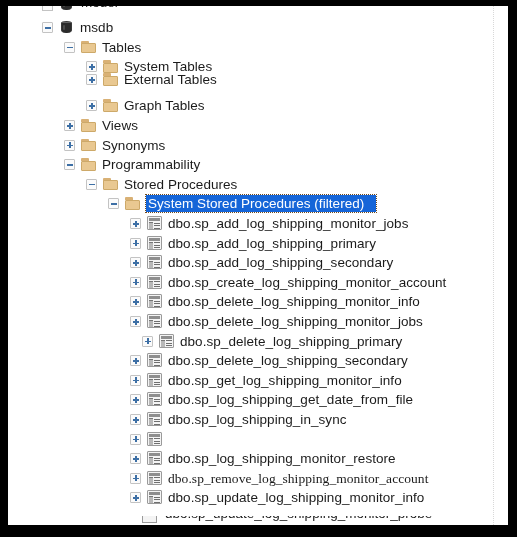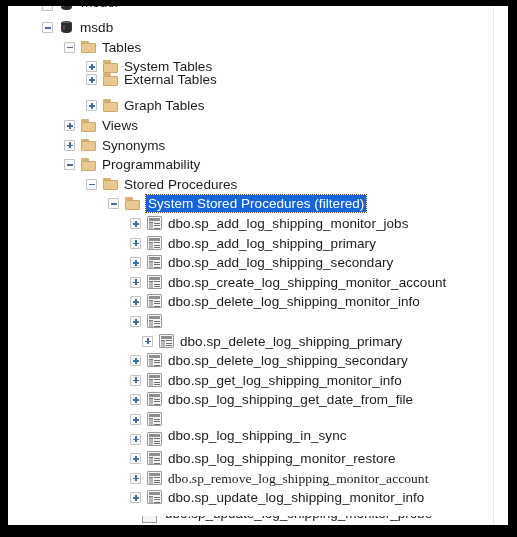--- a/index.html
+++ b/index.html
@@ -196,21 +196,21 @@
     font-size: 13.5px;
     line-height: 17px;
     color: #1b1b1b;
     letter-spacing: 0.05px;
   }
 
   
   .row.selected .label {
     color: #ffffff;
     background: #1565d8;
-    padding: 0 2px 0 2px;
+    padding: 0 12px 0 2px;
     outline: 1px dotted #6f4a1e;
     outline-offset: 0px;
   }
 
   
   .clip-top {
     position: absolute;
     left: 0; top: 0;
     width: 500px; height: 8px;
     overflow: hidden;
@@ -418,20 +418,21 @@
         </div>
         <div class="row" style="top: 306px; position: absolute; left: 0px; width: 500px;">
           <div class="expander plus" style="left: 122px;"></div>
           <div class="ico ico-proc" style="left: 139px;">
             <div class="pr-hdr"></div>
             <div class="pr-c1"></div>
             <div class="pr-l1"></div>
             <div class="pr-l2"></div>
             <div class="pr-l3"></div>
           </div>
+          <div class="label" style="left: 160px;">dbo.sp_delete_log_shipping_monitor_jobs</div>
         </div>
         <div class="row" style="top: 325.6px; position: absolute; left: 12px; width: 500px;">
           <div class="expander plus" style="left: 122px;"></div>
           <div class="ico ico-proc" style="left: 139px;">
             <div class="pr-hdr"></div>
             <div class="pr-c1"></div>
             <div class="pr-l1"></div>
             <div class="pr-l2"></div>
             <div class="pr-l3"></div>
           </div>
@@ -472,21 +473,21 @@
         </div>
         <div class="row" style="top: 404px; position: absolute; left: 0px; width: 500px;">
           <div class="expander plus" style="left: 122px;"></div>
           <div class="ico ico-proc" style="left: 139px;">
             <div class="pr-hdr"></div>
             <div class="pr-c1"></div>
             <div class="pr-l1"></div>
             <div class="pr-l2"></div>
             <div class="pr-l3"></div>
           </div>
-          <div class="label" style="left: 160px; margin-top: 16px;">dbo.sp_log_shipping_in_sync</div>
+          <div class="label" style="left: 160px;">dbo.sp_log_shipping_in_sync</div>
         </div>
         <div class="row" style="top: 423.6px; position: absolute; left: 0px; width: 500px;">
           <div class="expander plus" style="left: 122px;"></div>
           <div class="ico ico-proc" style="left: 139px;">
             <div class="pr-hdr"></div>
             <div class="pr-c1"></div>
             <div class="pr-l1"></div>
             <div class="pr-l2"></div>
             <div class="pr-l3"></div>
           </div>

